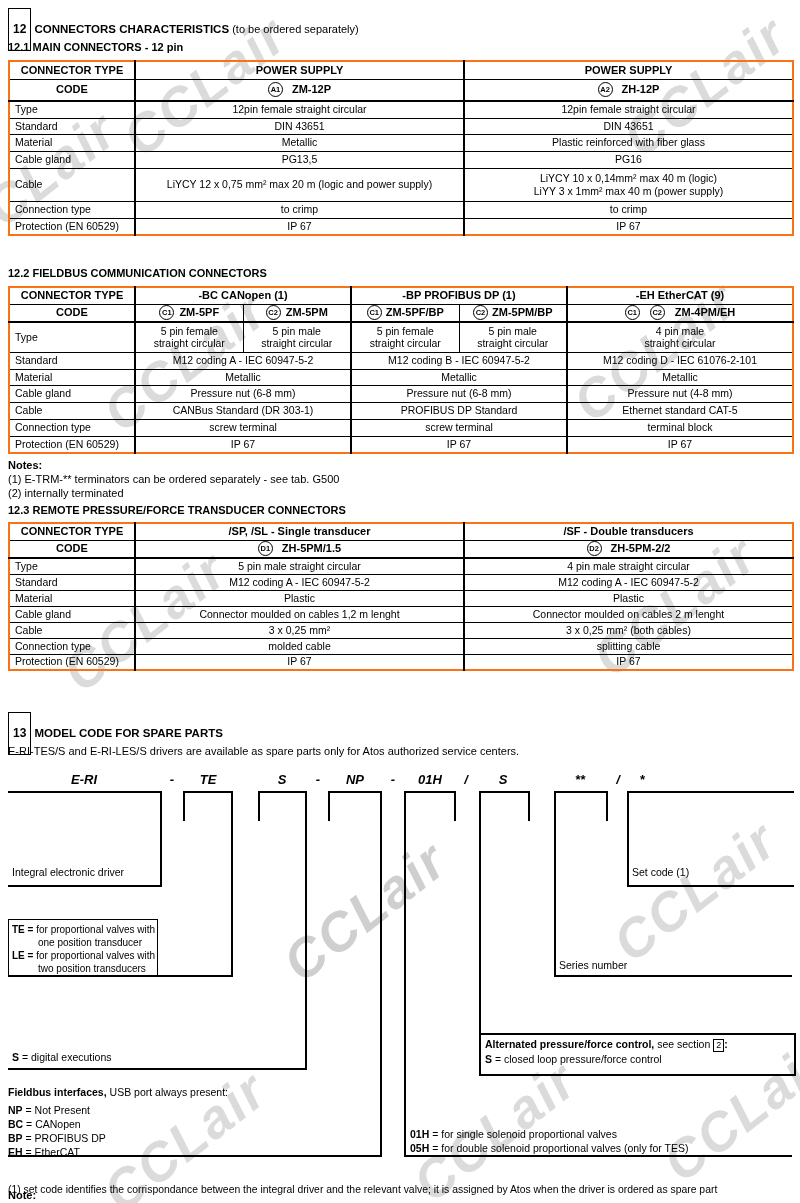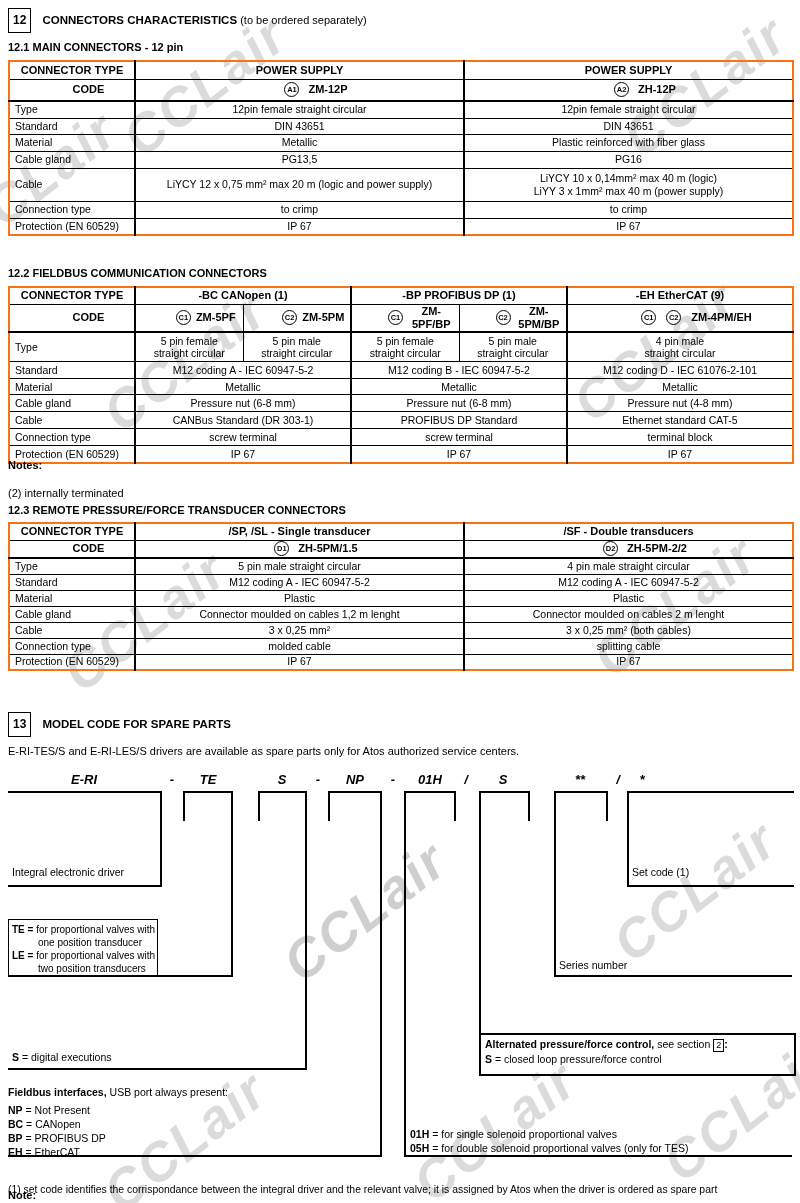--- a/index.html
+++ b/index.html
@@ -4,32 +4,32 @@
 <style>
   html,body{margin:0;padding:0;background:#fff;}
   .page{position:relative;width:800px;height:1203px;background:#fff;color:#000;
         font-family:"Liberation Sans",sans-serif;overflow:hidden;}
   .abs{position:absolute;}
   
   .wm{position:absolute;font-weight:bold;font-style:italic;font-size:54px;color:#b0b0b0;
       opacity:.45;transform:rotate(-38deg);letter-spacing:2px;z-index:0;pointer-events:none;white-space:nowrap;}
   
   .numbox{display:inline-block;border:1.6px solid #000;font-weight:bold;font-size:12px;
-          padding:5px 4px;margin-right:8px;line-height:13px;}
+          padding:14px 4px;line-height:13px;}
   .h-main{font-weight:bold;font-size:11.5px;}
   .h-sub{font-weight:normal;font-size:11px;}
   .h-sec{font-weight:bold;font-size:11.5px;}
   
   table.tb{border-collapse:collapse;table-layout:fixed;position:absolute;border:2px solid #f97316;z-index:1;}
   .tb td{border:1px solid #000;text-align:center;font-size:10.5px;padding:0 3px;line-height:1.2;
          overflow:hidden;vertical-align:middle;}
   .tb td.lb{text-align:left;padding-left:5px;}
   .tb td.hd{font-weight:bold;font-size:11px;}
   .tb td.g{border-left-width:2px;}
-  .tb tr.codeRow td{border-bottom-width:2px;padding-left:36px;}
+  .tb tr.codeRow td{border-bottom-width:2px;}
   .badge{display:inline-block;width:13px;height:13px;border:1px solid #000;border-radius:50%;
          font-size:7.5px;line-height:13px;text-align:center;font-weight:bold;flex:0 0 auto;}
   .codecell{display:flex;align-items:center;justify-content:center;gap:9px;font-weight:bold;font-size:11px;}
   .txt{position:absolute;font-size:11px;line-height:1.3;z-index:1;white-space:nowrap;}
   .b{font-weight:bold;}
   
   .seg{position:absolute;font-weight:bold;font-size:13px;text-align:center;z-index:1;white-space:nowrap;font-style:italic;}
   .hl{position:absolute;background:#000;height:2px;z-index:1;}
   .vl{position:absolute;background:#000;width:2px;z-index:1;}
   .lblbox{position:absolute;border:1.5px solid #000;z-index:1;background:transparent;}
@@ -237,20 +237,21 @@
     <tr style="height:17px">
       <td class="lb">Protection (EN 60529)</td>
       <td class="g" colspan="2">IP 67</td>
       <td class="g" colspan="2">IP 67</td>
       <td class="g">IP 67</td>
     </tr>
   </tbody>
     </table>
 
   <div class="txt b" style="left:8px;top:458px;">Notes:</div>
+  <div class="txt" style="left:8px;top:472px;">(1)  E-TRM-** terminators can be ordered separately - see tab. G500</div>
   <div class="txt" style="left:8px;top:486px;">(2)  internally terminated</div>
 
   <div class="txt h-sec" style="left:8px;top:503px;">12.3  REMOTE PRESSURE/FORCE TRANSDUCER CONNECTORS</div>
 
   <table class="tb" style="left:8px;top:522px;width:784px;">
     <colgroup>
         <col style="width:126px">
         <col style="width:329px">
         <col style="width:329px">
       </colgroup>

